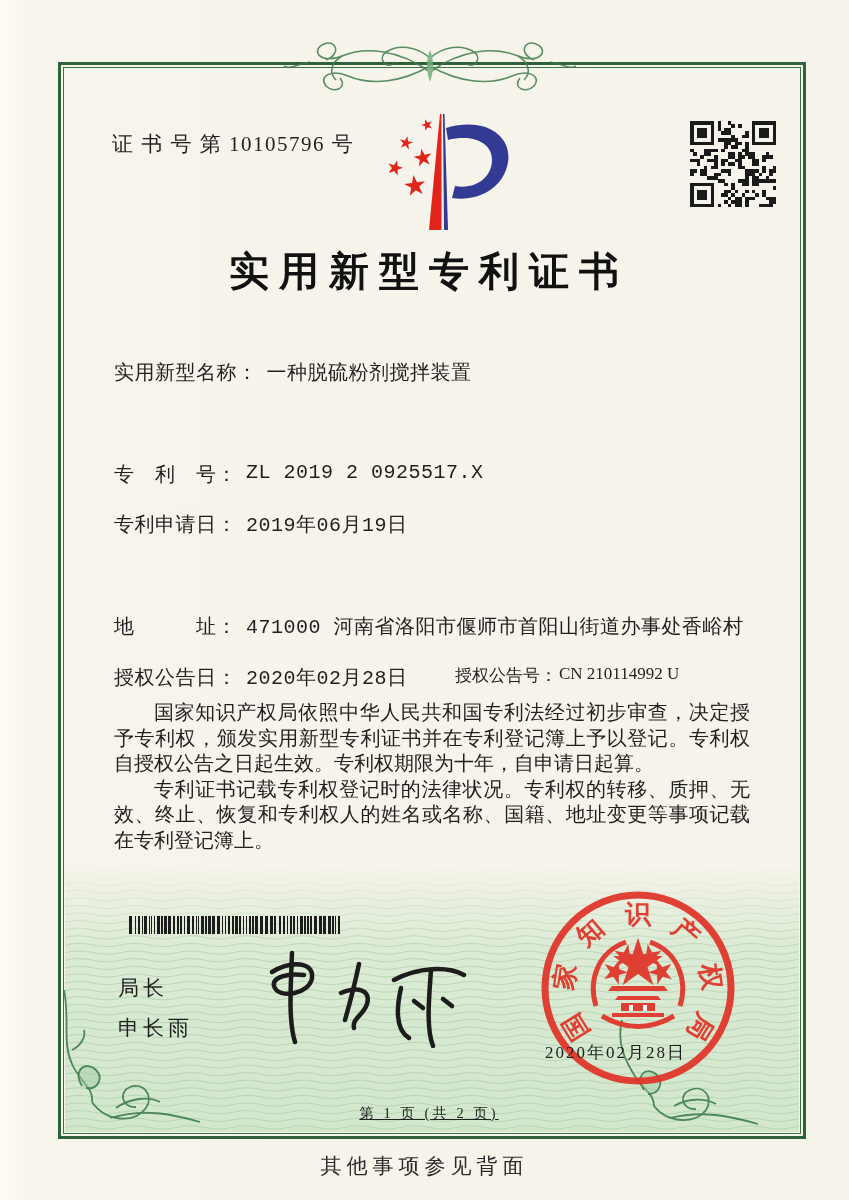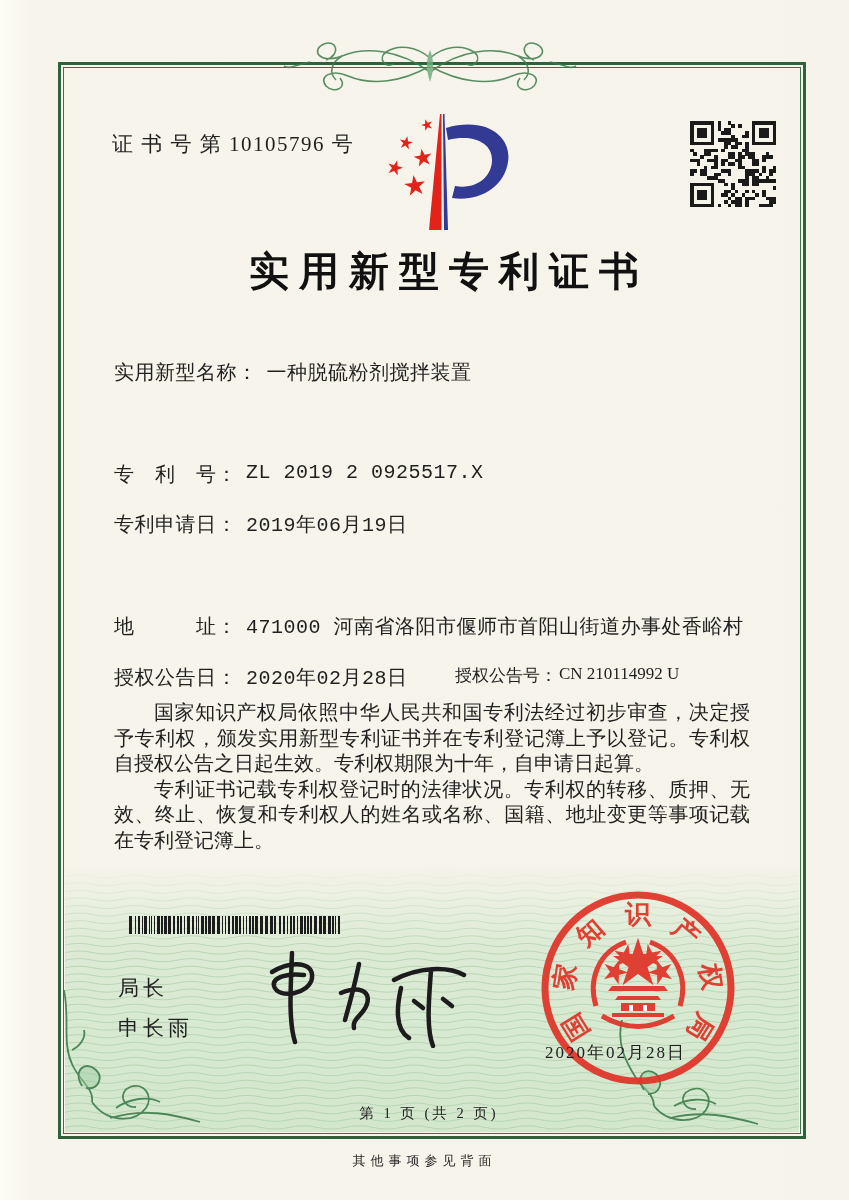--- a/index.html
+++ b/index.html
@@ -9,40 +9,40 @@
   .frame{position:absolute;left:58px;top:62px;width:742px;height:1071px;
         border:3px solid #2e623a;}
   .frame-inner{position:absolute;inset:2px;border:1px solid #3c7249;}
   .green-zone{position:absolute;left:4px;right:4px;bottom:4px;height:268px;
         background:linear-gradient(180deg,rgba(212,232,206,0) 0,rgba(212,232,206,.75) 80px,#d7e9d1 170px,#d3e7cd 100%);}
   .green-zone svg{position:absolute;inset:0;
         -webkit-mask-image:linear-gradient(180deg,transparent 0,#000 90px);
         mask-image:linear-gradient(180deg,transparent 0,#000 90px);}
   .cert-no{position:absolute;left:112px;top:130px;font-size:21px;letter-spacing:1.5px;}
   .title{position:absolute;left:58px;top:244px;width:742px;text-align:center;
-        font-size:40px;font-weight:600;letter-spacing:10px;color:#111;padding-left:20px;}
+        font-size:40px;font-weight:600;letter-spacing:10px;color:#111;}
   .field{position:absolute;left:114px;font-size:20px;white-space:pre;display:flex;}
   .field .lab{letter-spacing:.5px;}
   .field .val{margin-left:9px;letter-spacing:.5px;font-family:Liberation Mono, monospace;}
   .f1{top:359px}.f2{top:411px}.f3{top:461px}.f4{top:511px}.f5{top:562px}.f6{top:613px}.f7{top:664px}
   .field2{position:absolute;left:455px;top:664px;font-size:17px;display:flex;white-space:pre;}
   .field2 .val{margin-left:2px;text-align:right;}
   .body-text{position:absolute;left:114px;top:700px;width:636px;font-size:20px;
         line-height:25.5px;text-align:justify;}
   .body-text p{margin:0;text-indent:2em;}
   .barcode{position:absolute;left:129px;top:916px;width:218px;height:18px;}
   .officer{position:absolute;left:118px;font-size:21px;letter-spacing:4px;}
   .o1{top:974px}.o2{top:1014px}
   .signature{position:absolute;left:262px;top:948px;}
   .seal{position:absolute;left:538px;top:888px;width:200px;height:200px;opacity:.93;}
   .seal-date{position:absolute;left:545px;top:1041px;font-size:17px;letter-spacing:2px;z-index:5;}
   .page-footer{position:absolute;left:58px;top:1104px;width:742px;text-align:center;
-        font-size:14.5px;letter-spacing:3px;}
+        font-size:14.5px;letter-spacing:3px;text-decoration:underline;}
   .back-note{position:absolute;left:0;top:1152px;width:849px;text-align:center;
-        font-size:13px;letter-spacing:5px;color:#2a2a2a;}
+        font-size:21px;letter-spacing:5px;color:#2a2a2a;}
   .logo{position:absolute;left:380px;top:112px;}
   .qr{position:absolute;left:690px;top:121px;width:86px;height:86px;}
   .orn-top{position:absolute;left:280px;top:36px;}
   .orn-bl{position:absolute;left:60px;top:990px;}
   .orn-br{position:absolute;left:616px;top:1020px;transform:scaleX(-1);}
 </style>
 </head>
 <body>
 
 <div class="page">

